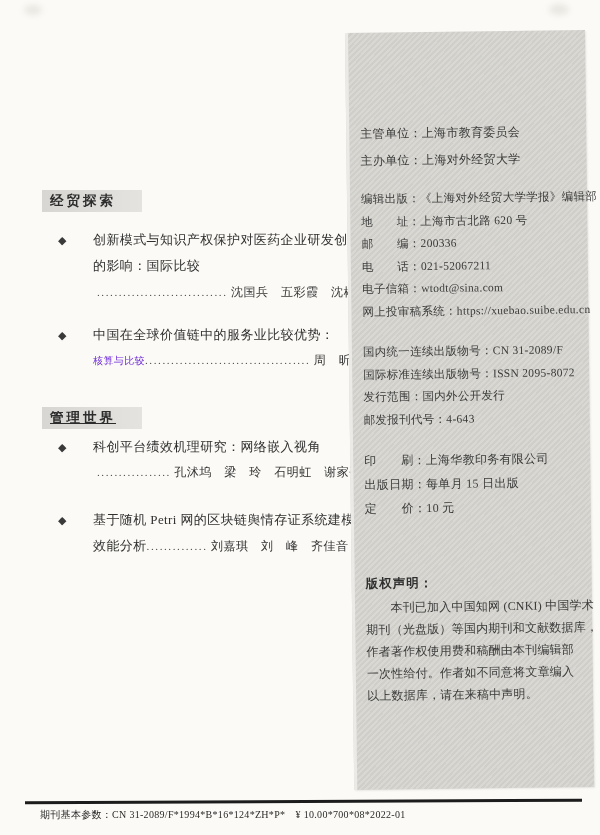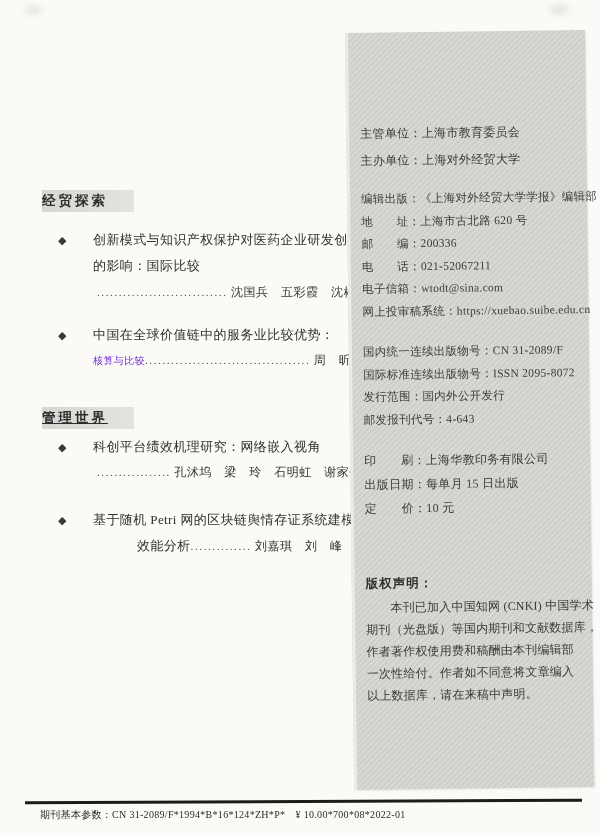--- a/index.html
+++ b/index.html
@@ -14,21 +14,21 @@
   
   .smudge{position:absolute;border-radius:50%;background:#b9b6ae;filter:blur(3px);opacity:.28;}
   .smudge.tl{left:24px;top:5px;width:18px;height:10px;}
   .smudge.tr{left:549px;top:4px;width:20px;height:11px;}
 
   
   .sec-hdr{
     position:absolute;left:42px;width:92px;height:22px;
     background:linear-gradient(to right,#d7d6d2,#e4e3df);
     color:#2d2d2d;font-weight:bold;font-size:13.5px;line-height:22px;
-    letter-spacing:3px;white-space:nowrap;
+    letter-spacing:3px;padding-left:8px;white-space:nowrap;
   }
   .bullet{
     position:absolute;left:58px;width:14px;
     font-size:11px;color:#3a3a3a;text-align:left;
     font-family:"DejaVu Sans",sans-serif;
   }
   .line{
     position:absolute;left:93px;font-size:13px;color:#303030;
     letter-spacing:0.4px;white-space:nowrap;
   }
@@ -100,21 +100,21 @@
   <div class="line" style="top:438px;text-align:center;">科创平台绩效机理研究：网络嵌入视角</div>
   <div class="line auth-row" style="top:464px;left:97px;">
     <span class="dots">.................</span>
     <span class="names">孔沭坞　梁　玲　石明虹　谢家平</span>
     <span class="pg">(96)</span>
   </div>
 
   <span class="bullet" style="top:514px;">◆</span>
   <div class="line" style="top:511px;">基于随机 Petri 网的区块链舆情存证系统建模与</div>
   <div class="line auth-row" style="top:537px;">
-    <span style="font-size:13px;color:#303030;margin-left:44px;">效能分析</span><span class="dots">..............</span>
+    <span style="font-size:13px;color:#303030;">效能分析</span><span class="dots">..............</span>
     <span class="names">刘嘉琪　刘　峰　齐佳音</span>
     <span class="pg">(109)</span>
   </div>
 
   <div class="infobox">
 
     <div class="igroup org">
       <div class="info-line">主管单位：上海市教育委员会</div>
       <div class="info-line">主办单位：上海对外经贸大学</div>
     </div>

